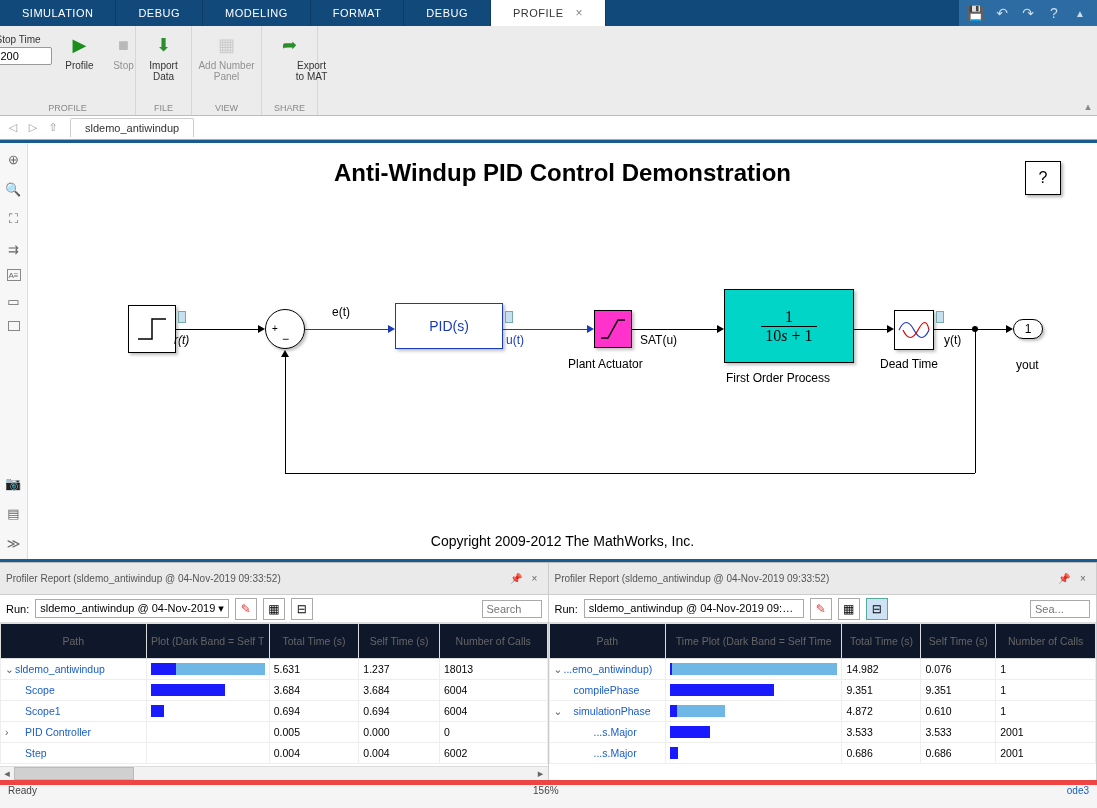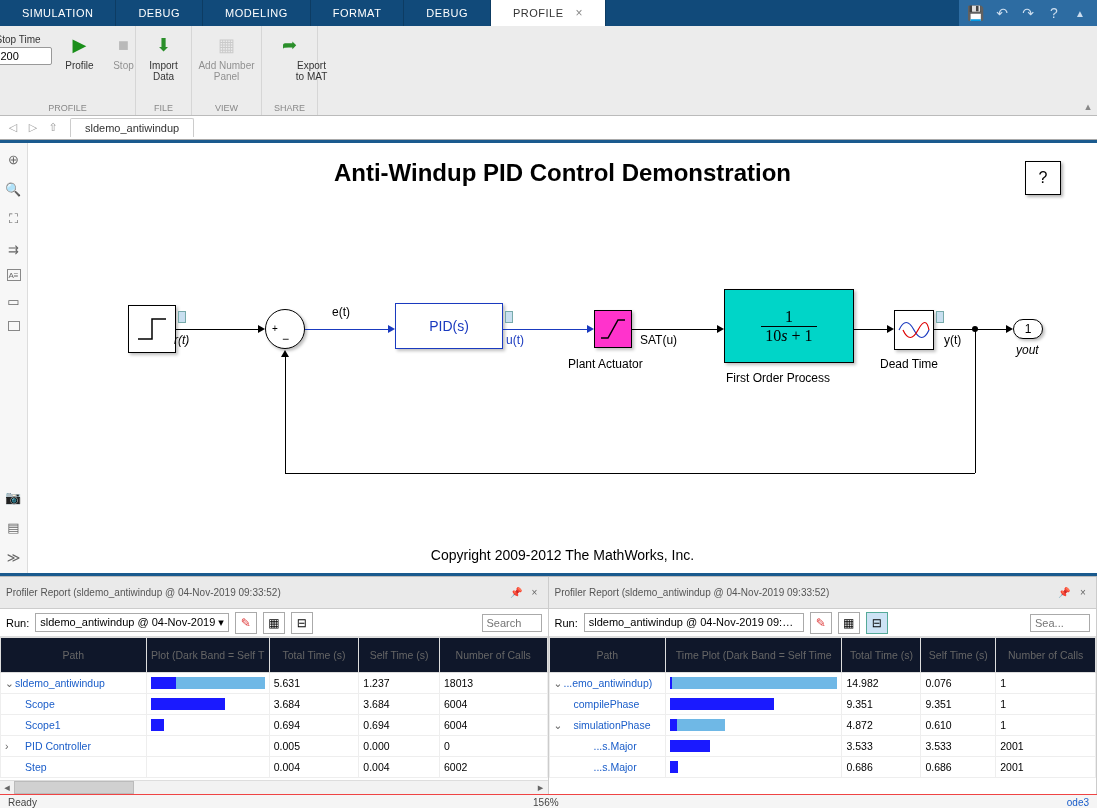--- a/index.html
+++ b/index.html
@@ -88,21 +88,21 @@
 .proftable .exp { display: inline-block; width: 10px; color: #666; }
 .barcell { position: relative; height: 14px; background: #fff; }
 .bar-outer { position: absolute; left: 0; top: 1px; height: 12px; background: #6fb8e6; }
 .bar-self { position: absolute; left: 0; top: 1px; height: 12px; background: #1a1aff; }
 
 .hscroll { height: 14px; background: #f2f2f2; border-top: 1px solid #ddd; display: flex; }
 .hscroll .thumb { width: 120px; background: #d0d0d0; border: 1px solid #bbb; }
 .hscroll .arrow { width: 14px; display: flex; align-items: center; justify-content: center; color: #666; }
 
 
-.statusbar { height: 14px; background: #f5f5f5; border-top: 1px solid #ef4444; display: flex; align-items: flex-end; font-size: 10px; padding: 0 8px; color: #444; }
+.statusbar { height: 28px; background: #f5f5f5; border-top: 5px solid #ef4444; display: flex; align-items: flex-start; font-size: 10px; padding: 0 8px; color: #444; }
 .statusbar .sp { flex: 1; }
 .statusbar .link { color: #1a5dc9; margin-left: 12px; cursor: pointer; }
 </style>
 </head>
 <body>
 
 <div class="tabbar">
   <div class="tab">SIMULATION</div>
   <div class="tab">DEBUG</div>
   <div class="tab">MODELING</div>
@@ -263,21 +263,21 @@
       <div class="blabel" style="left:812px; top:84px;">Dead Time</div>
 
       <div class="wire h" style="left:866px; top:56px; width:72px;"></div>
       <div class="node-dot" style="left:904px; top:53px;"></div>
       <div class="arrowhead right" style="left:938px; top:52px;"></div>
       <div class="blabel" style="left:876px; top:60px;">y(t)</div>
 
       <div class="block outport" style="left:945px; top:46px;">
         <span>1</span>
       </div>
-      <div class="blabel" style="left:948px; top:70px;font-style:italic;">yout</div>
+      <div class="blabel" style="left:948px; top:85px;">yout</div>
 
       <div class="wire v" style="left:907px; top:56px; height:144px;"></div>
       <div class="wire h" style="left:217px; top:200px; width:690px;"></div>
       <div class="wire v" style="left:217px; top:84px; height:116px;"></div>
       <div class="arrowhead up" style="left:213px; top:77px;"></div>
     </div>
   </div>
 </div>
 
 <div class="profilers">

